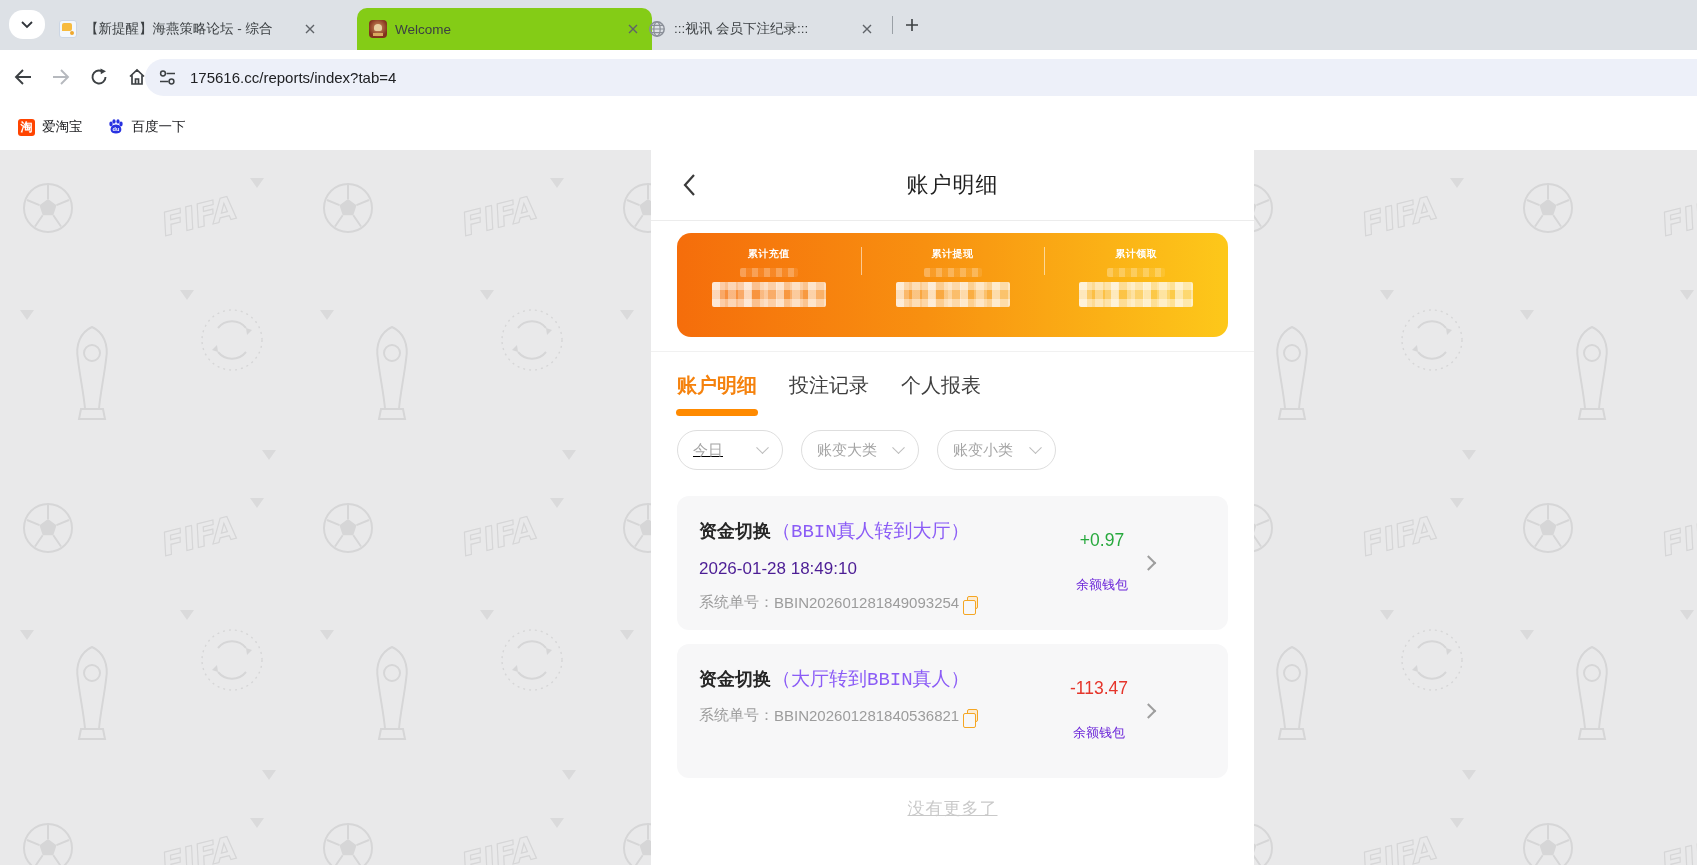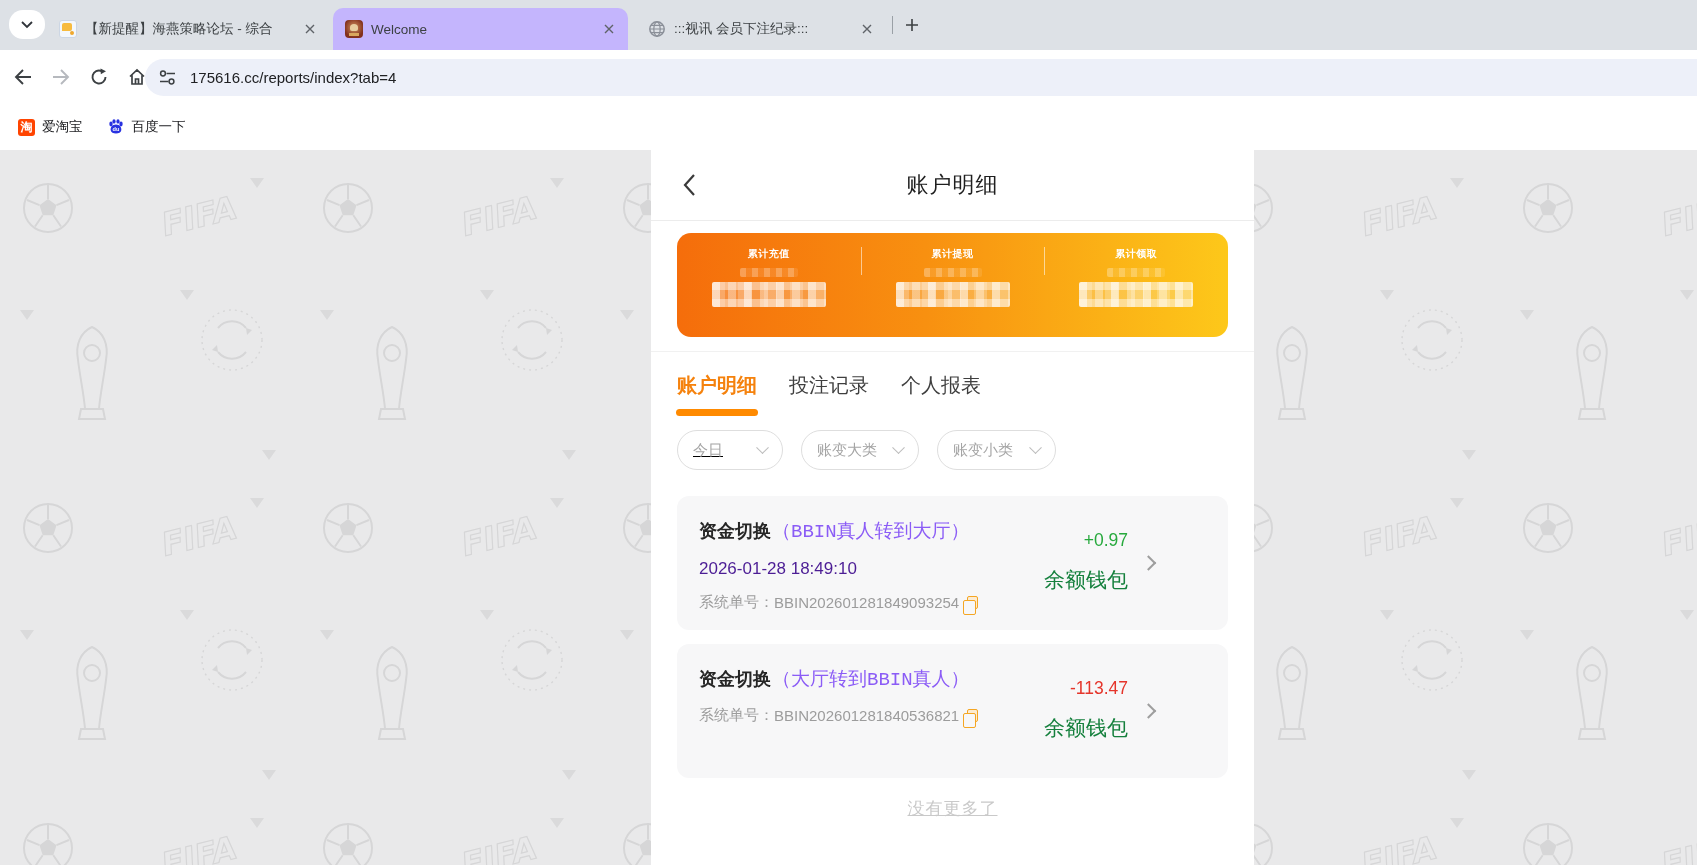--- a/index.html
+++ b/index.html
@@ -7,21 +7,21 @@
   body { font-family:"Liberation Sans","DejaVu Sans",sans-serif; }
   .screen { position:relative; width:1697px; height:729px; background:#fff; }
 
   
   .tabstrip { position:relative; width:100%; height:50px; background:#dde1e6; }
   .tabsearch { position:absolute; left:9px; top:10px; width:36px; height:29px;
     background:#fff; border-radius:14px; display:flex; align-items:center; justify-content:center; cursor:pointer; }
   .tab { position:absolute; top:8px; height:42px; display:flex; align-items:center;
     padding:0 10px 0 12px; border-radius:10px 10px 0 0; color:#3c4043; font-size:13.5px; cursor:pointer; }
   .tab .ttl { flex:1; white-space:nowrap; overflow:hidden; text-overflow:clip; margin:0 8px; }
-  .tab.active { background:#c4b5fd; }
+  .tab.active { background:#84cc16;margin-left:24px; }
   .tab1 { left:47px; width:282px; }
   .tab2 { left:333px; width:295px; }
   .tab3 { left:636px; width:250px; }
   .favicon { width:18px; height:18px; flex:0 0 18px; position:relative; }
   .fav-forum { background:#f3f7fc; border:1px solid #ccd6e4; border-radius:3px; }
   .fav-forum::before { content:""; position:absolute; left:2px; top:2px; width:10px; height:8px;
     background:#f7bb3f; border-radius:2px 2px 2px 0; }
   .fav-forum::after { content:""; position:absolute; right:2px; bottom:2px; width:4px; height:4px;
     background:#f0a82d; border-radius:50%; }
   .fav-casino { background:radial-gradient(circle at 50% 42%, #b06a43 0 30%, #82301d 70%); border-radius:4px; }
@@ -97,25 +97,25 @@
   .txtitle { font-size:18px; font-weight:700; color:#262626; }
   .txsub { font-size:19px; color:#8b5cf6; margin-left:1px; }
   .txdate { font-size:17px; color:#4c1d95; margin-top:15px; }
   .txorder { display:flex; align-items:center; margin-top:14px; }
   .txorderlabel,.txorderno { font-size:15px; color:#9c9c9c; }
   .copyicon { position:relative; width:11px; height:13px; margin-left:8px;
     border:1.5px solid #f5a623; border-radius:2px; background:#fdecd2; cursor:pointer; }
   .copyicon::before { content:""; position:absolute; left:-5px; top:3px; width:11px; height:13px;
     border:1.5px solid #f5a623; border-radius:2px; background:#f7f7f8; }
   .txright { position:absolute; right:100px; top:34px; height:64px; display:flex; flex-direction:column;
-    align-items:flex-end; justify-content:space-between; }
+    align-items:center; justify-content:space-between; }
   .amt { font-size:17.5px; font-weight:500; }
   .amt.pos { color:#27a93d; }
   .amt.neg { color:#e5352b; }
-  .wallet { font-size:21px; color:#15803d; }
+  .wallet { font-size:13px; color:#6d28d9; }
   .txchev { position:absolute; right:74px; top:50%; width:11px; height:11px;
     border-right:2px solid #9e9e9e; border-top:2px solid #9e9e9e;
     transform:translateY(-50%) rotate(45deg); cursor:pointer; }
 
   .nomore { text-align:center; margin-top:19px; font-size:17px; color:#c9c9c9; letter-spacing:1px;text-decoration:underline; }
 </style>
 </head>
 <body>
 
 <div class="screen">

